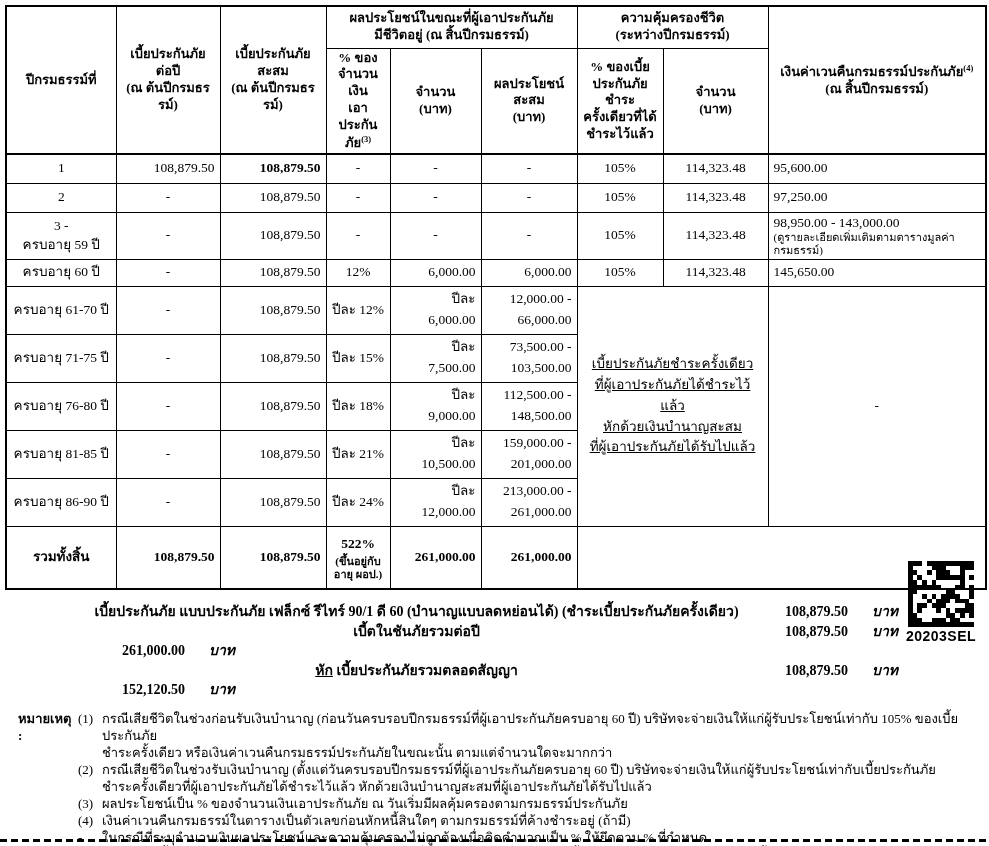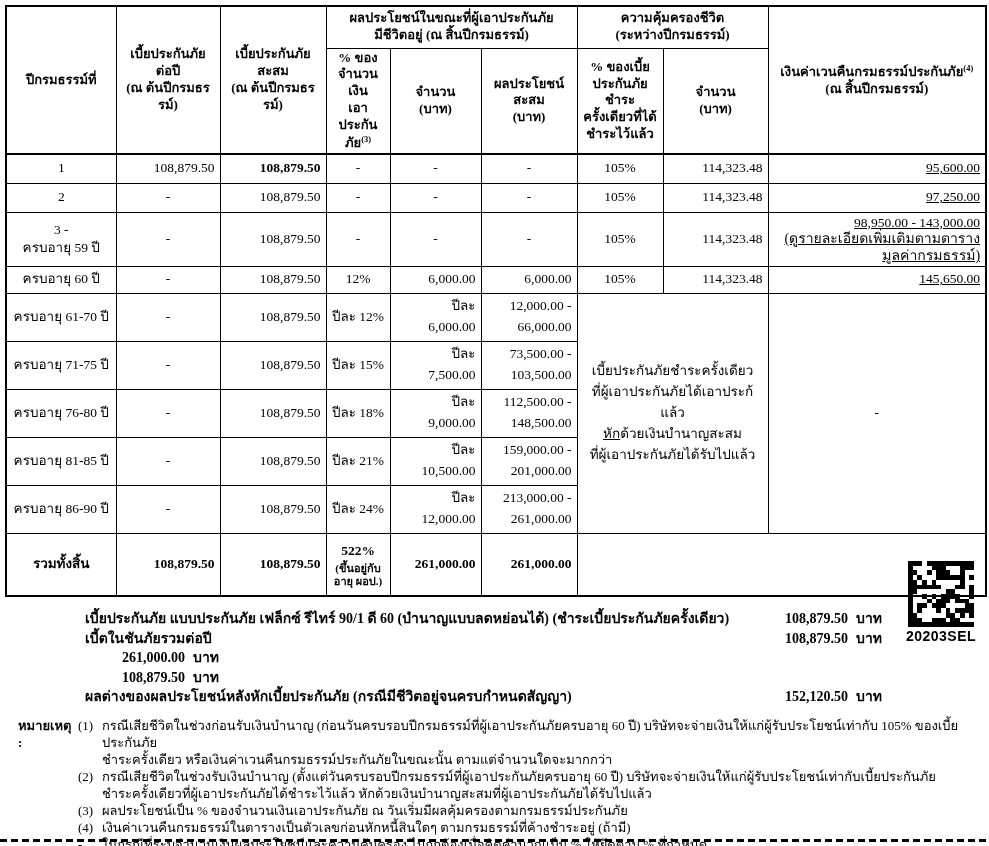--- a/index.html
+++ b/index.html
@@ -14,35 +14,35 @@
   .bt th, .bt td { border:1px solid #000; vertical-align:middle; padding:1px 5px; }
   .bt thead { border-bottom:2px solid #000; }
   .bt th { font-weight:bold; text-align:center; font-size:13px; line-height:1.3; }
   .bt td { font-size:13.5px; line-height:1.55; }
   .pre { white-space:pre-line; }
   .sm  { font-size:11.5px; line-height:1.3; }
   .grp { height:42px;margin-left:40px; }
   .subh { height:70px; }
   .ctr { text-align:center; }
   .num { text-align:right; }
-  .numpad { text-align:right; padding-right:28px; }
-  .surr { text-align:right; padding-right:10px;text-decoration:underline; }
+  .numpad { text-align:center; padding-right:28px; }
+  .surr { text-align:left; padding-right:10px; }
   .b { font-weight:bold; }
   .u { text-decoration:underline; }
   .h29{height:29px} .h42{height:42px} .h27{height:27px} .h48{height:48px} .h63{height:63px}
-  .mergedlife { text-align:center; font-size:13.5px; line-height:33px; }
-  .tinynote { font-size:14px; line-height:1.2; }
+  .mergedlife { text-align:center; font-size:13.5px; line-height:33px;text-decoration:underline; }
+  .tinynote { font-size:11px; line-height:1.2; }
   .totnote { font-size:11px; line-height:1.15; font-weight:bold; }
   sup { font-size:8.5px; }
   
   .summary { margin:12px 95px 0 85px; }
   .sum-row { display:flex; font-weight:bold; font-size:14px; line-height:19.5px; }
-  .sum-label { flex:1; }
+  .sum-label { flex:1;text-align:center; }
   .sum-value { width:100px; text-align:right; white-space:nowrap; }
-  .sum-unit { width:46px; padding-left:8px; white-space:nowrap; }
+  .sum-unit { width:46px; padding-left:24px; white-space:nowrap;font-style:italic; }
   
   .barcode { position:absolute; left:901px; top:561px; width:80px; text-align:center; }
   .barcode .grid { display:grid; grid-template-columns:repeat(14,1fr); width:66px; height:66px; margin:0 auto; }
   .barcode .grid div { width:100%; height:100%; }
   .barcode .grid div.dark { background:#000; }
   .barcode .cap { font-family:"Liberation Sans","DejaVu Sans",sans-serif; font-weight:bold; font-size:14px; margin-top:1px; letter-spacing:0.5px; }
   
   .notes { display:flex; margin:10px 6px 0 18px; font-size:13px; line-height:17px; }
   .notes-heading { width:60px; flex:none; font-weight:bold; }
   .note-items { flex:1; }
@@ -163,21 +163,21 @@
         <td class="ctr">ครบอายุ 61-70 ปี</td>
         <td class="ctr">-</td>
         <td class="num">108,879.50</td>
         <td class="ctr">ปีละ 12%</td>
         <td class="num pre">ปีละ
 6,000.00</td>
         <td class="num pre">12,000.00 -
 66,000.00</td>
         <td colspan="2" rowspan="5" class="mergedlife">
           <div>เบี้ยประกันภัยชำระครั้งเดียว</div>
-          <div>ที่ผู้เอาประกันภัยได้เอาประก้แล้ว</div>
+          <div>ที่ผู้เอาประกันภัยได้ชำระไว้แล้ว</div>
           <div><span class="u">หัก</span><span>ด้วยเงินบำนาญสะสม</span></div>
           <div>ที่ผู้เอาประกันภัยได้รับไปแล้ว</div>
         </td>
         <td rowspan="5" class="ctr">-</td>
       </tr>
       <tr class="h48">
         <td class="ctr">ครบอายุ 71-75 ปี</td>
         <td class="ctr">-</td>
         <td class="num">108,879.50</td>
         <td class="ctr">ปีละ 15%</td>
@@ -241,25 +241,25 @@
     <div class="sum-row">
       <div class="sum-label"><span class="u"></span><span>เบี้ตในชันภัยรวมต่อปี</span></div>
       <div class="sum-value">108,879.50</div>
       <div class="sum-unit">บาท</div>
     </div>
     <div class="sum-row">
       <div class="sum-value">261,000.00</div>
       <div class="sum-unit">บาท</div>
     </div>
     <div class="sum-row">
+      <div class="sum-label"><span class="u">หัก</span><span> เบี้ยประกันภัยรวมตลอดสัญญา</span></div>
       <div class="sum-value">108,879.50</div>
       <div class="sum-unit">บาท</div>
     </div>
     <div class="sum-row">
-      <div class="sum-label"><span class="u"></span><span>ผลต่างของผลประโยชน์หลังหักเบี้ยประกันภัย (กรณีมีชีวิตอยู่จนครบกำหนดสัญญา)</span></div>
       <div class="sum-value">152,120.50</div>
       <div class="sum-unit">บาท</div>
     </div>
   </div>
 
   <div class="barcode">
     <div class="grid">
         <div class="dark"></div>
         <div class="dark"></div>
         <div class="dark"></div>

